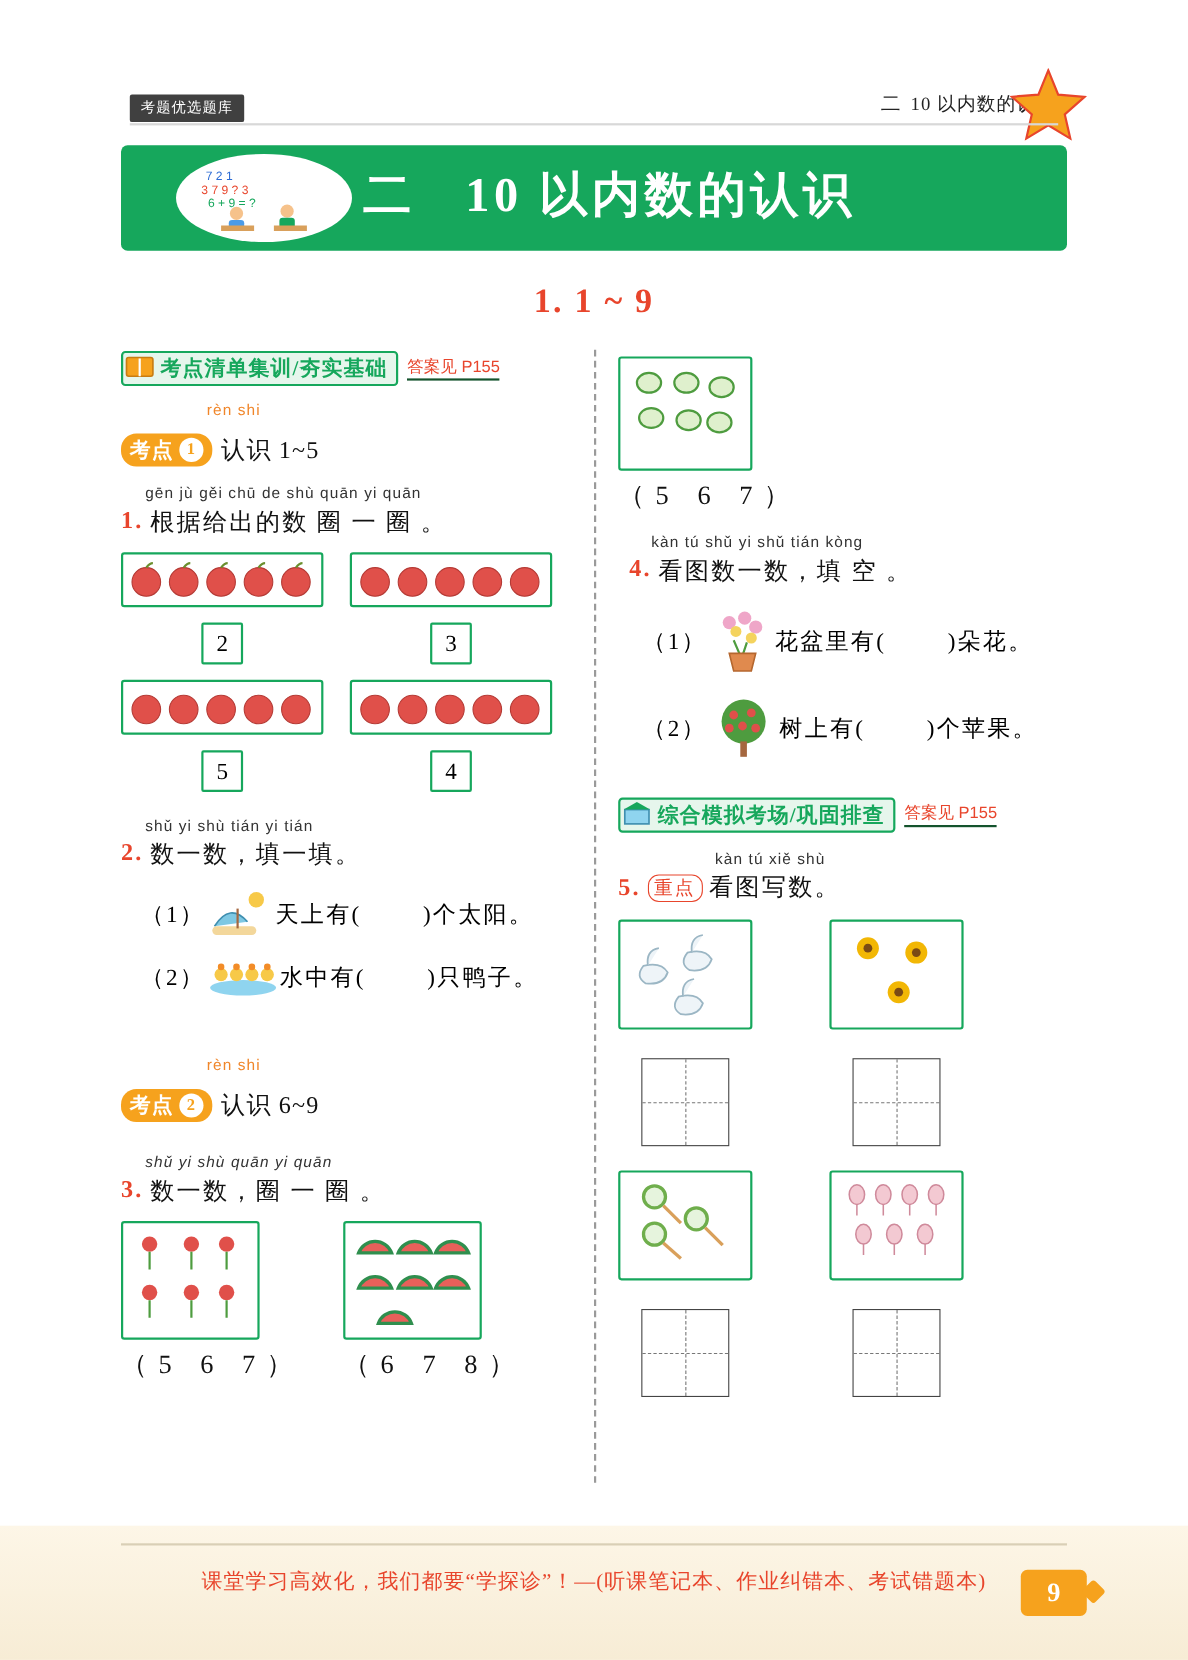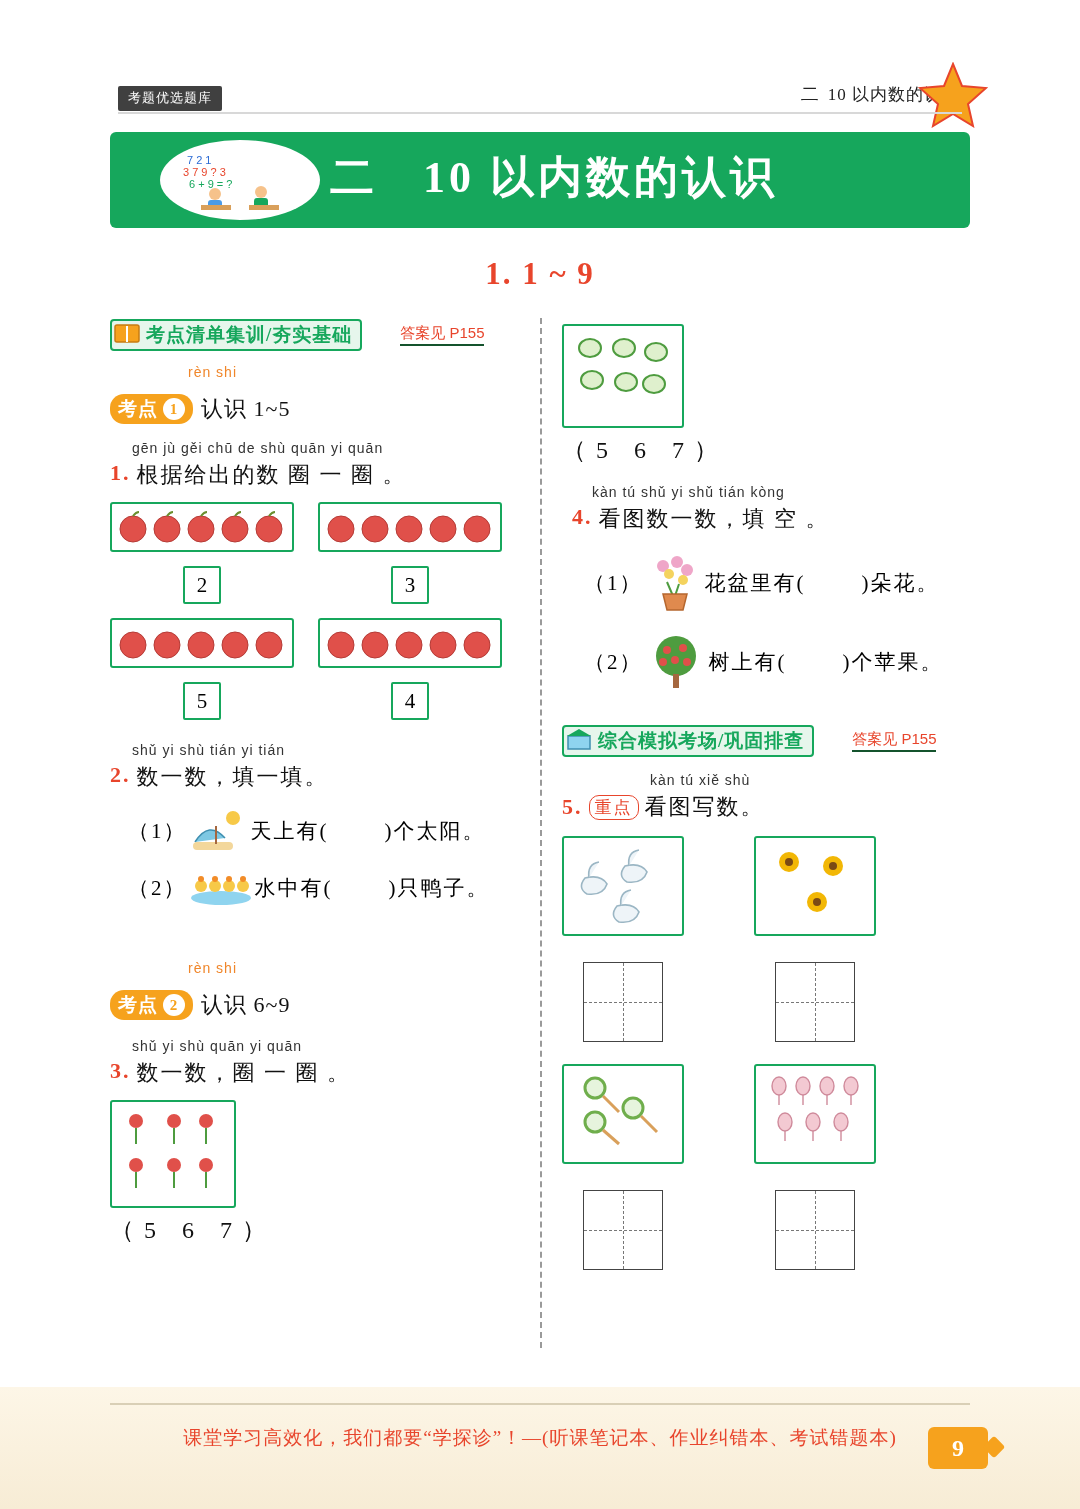--- a/index.html
+++ b/index.html
@@ -59,21 +59,21 @@
   .divider{
     position:absolute;left:540px;top:318px;height:1030px;
     border-left:2px dashed #9a9a9a;
   }
   .col-left{position:absolute;left:110px;top:318px;width:420px;}
   .col-right{position:absolute;left:562px;top:318px;width:420px;}
 
   
   .ribbon{
     position:relative;height:34px;margin-bottom:6px;
-    display:flex;align-items:center;gap:30px;
+    display:flex;align-items:center;
   }
   .ribbon-box{
     background:#e6f6ec;border:2px solid #16a75c;border-radius:4px;
     height:28px;display:flex;align-items:center;padding:0 8px 0 34px;
     font-size:19px;color:#16a75c;font-weight:bold;letter-spacing:1px;
   }
   .ribbon-ic{
     position:absolute;left:2px;top:0px;width:30px;height:30px;
   }
   .ribbon-ans{
@@ -347,21 +347,21 @@
 
     <div style="margin-left:78px;margin-top:54px;" class="pinyin">rèn shi</div>
     <div class="kd">
       <div class="kd-badge">
         <span>考点</span>
         <span class="circ">2</span>
       </div>
       <div class="kd-text">认识 6~9</div>
     </div>
 
-    <div style="margin-top:18px;margin-left:22px;" class="pinyin-gray">shǔ yi shù  quān yi quān</div>
+    <div style="margin-top:28px;margin-left:22px;font-style:italic;" class="pinyin-gray">shǔ yi shù  quān yi quān</div>
     <div class="q">
       <span class="qn">3.</span>
       <span>数一数，圈 一 圈 。</span>
     </div>
 
     <div style="margin-top:12px;display:flex;gap:36px;">
       <div>
         <div class="pbox" style="width:122px;height:104px;">
           <svg width="110" height="94" viewBox="0 0 110 94">
             <g>
@@ -387,20 +387,36 @@
               </g>
               <g transform="translate(76,48)">
                 <circle cx="12" cy="10" r="7" fill="#e0504a"></circle>
                   <path d="M12 17 v16" stroke="#4e9c3f" stroke-width="2"></path>
               </g>
             </g>
           </svg>
         </div>
         <div class="numrow">（5  6  7）</div>
       </div>
+      <div>
+        <div class="pbox" style="width:122px;height:104px;">
+          <svg width="110" height="94" viewBox="0 0 110 94">
+            <g fill="#e8605a" stroke="#2f8f4e" stroke-width="3">
+              <path d="M6 22 a16 16 0 0 1 30 0 z"></path>
+              <path d="M42 22 a16 16 0 0 1 30 0 z"></path>
+              <path d="M76 22 a16 16 0 0 1 30 0 z"></path>
+              <path d="M6 54 a16 16 0 0 1 30 0 z"></path>
+              <path d="M42 54 a16 16 0 0 1 30 0 z"></path>
+              <path d="M76 54 a16 16 0 0 1 30 0 z"></path>
+              <path d="M24 86 a16 16 0 0 1 30 0 z"></path>
+            </g>
+          </svg>
+        </div>
+        <div class="numrow">（6  7  8）</div>
+      </div>
     </div>
   </div>
 
   <div class="col-right">
 
     <div style="display:flex;gap:62px;margin-top:6px;">
       <div>
         <div class="pbox" style="width:118px;height:100px;">
           <svg width="106" height="88" viewBox="0 0 106 88">
             <g fill="#dff0cd" stroke="#4e9c3f" stroke-width="2">

